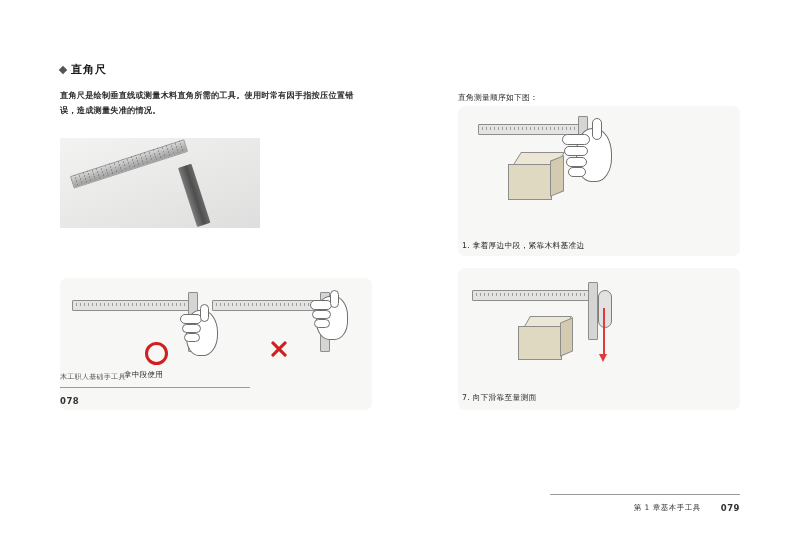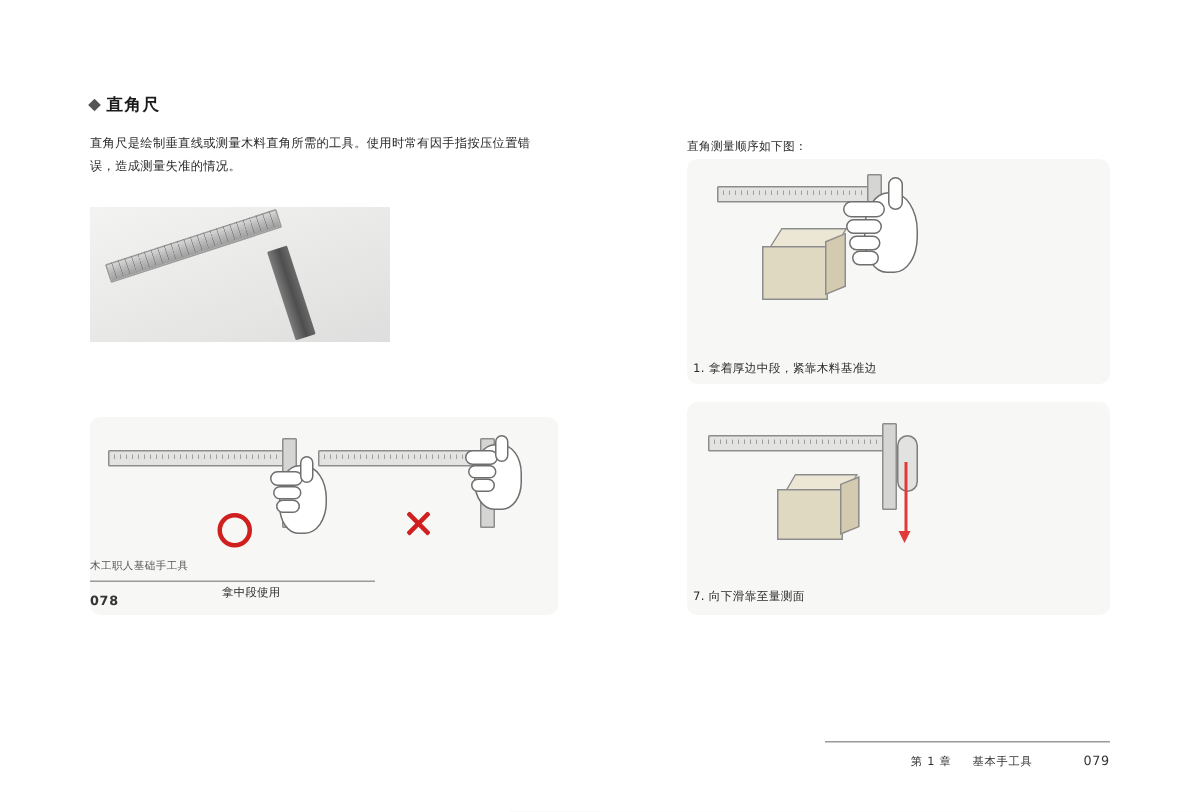--- a/index.html
+++ b/index.html
@@ -21,21 +21,21 @@
     position:absolute;left:60px;top:62px;
     font-size:11px;font-weight:bold;color:#1a1a1a;letter-spacing:1px;
     display:flex;align-items:center;gap:5px;
   }
   .diamond{
     display:inline-block;width:6px;height:6px;background:#555;
     transform:rotate(45deg);position:relative;top:0px;
   }
   .intro{
     position:absolute;left:60px;top:88px;width:300px;
-    font-size:8.2px;line-height:1.85;color:#2b2b2b;letter-spacing:0.2px;
+    font-size:8.2px;line-height:1.85;color:#2b2b2b;letter-spacing:0.2px;font-weight:bold;
   }
 
   
   .photo-card{
     position:absolute;left:60px;top:138px;width:200px;height:90px;
     background:#efefed;overflow:hidden;
   }
   .photo-inner{position:absolute;inset:0;background:linear-gradient(160deg,#f3f3f1 0%,#e8e8e6 55%,#dedede 100%);}
   .ruler-arm{
     position:absolute;background:linear-gradient(180deg,#d7d7d7,#b9b9b9 45%,#9d9d9d);
@@ -151,23 +151,23 @@
     position:absolute;left:60px;bottom:52px;font-size:7px;color:#555;letter-spacing:.3px;font-family:Liberation Mono, monospace;
   }
   .folio-left{
     position:absolute;left:60px;bottom:28px;font-size:8.5px;color:#333;font-weight:bold;letter-spacing:.5px;
   }
   .footer-right-rule{
     position:absolute;right:60px;bottom:46px;width:190px;height:1px;background:#9a9a9a;
   }
   .footer-right-text{
     position:absolute;right:60px;bottom:28px;font-size:7.5px;color:#333;letter-spacing:.5px;
-    display:flex;gap:14px;align-items:center;margin-left:48px;
-  }
-  .folio-right{font-weight:normal;font-size:8.5px;padding-left:20px;}
+    display:flex;align-items:center;margin-left:48px;
+  }
+  .folio-right{font-weight:bold;font-size:8.5px;padding-left:20px;}
 </style>
 </head>
 <body>
 
 <div class="spread">
 
   <div class="page-left">
 
     <div class="heading">
       <span class="diamond"></span>
@@ -190,21 +190,21 @@
       <div class="ill-ruler" style="left:12px;top:22px;width:118px;"></div>
       <div class="ill-stock" style="left:128px;top:14px;height:58px;"></div>
 
       <div class="hand" style="left:126px;top:32px;width:30px;height:44px;border-radius:42% 48% 46% 40%;"></div>
       <div class="finger" style="left:120px;top:36px;width:20px;height:8px;"></div>
       <div class="finger" style="left:122px;top:46px;width:17px;height:7px;"></div>
       <div class="finger" style="left:124px;top:55px;width:14px;height:7px;"></div>
       <div class="finger" style="left:140px;top:26px;width:7px;height:16px;border-radius:8px;"></div>
 
       <div class="mark-circle" style="left:85px;top:64px;"></div>
-      <div class="il-label" style="left:88px;top:90px;width:90px;margin-top:20px;">拿中段使用</div>
+      <div class="il-label" style="left:64px;top:90px;width:90px;">拿中段使用</div>
 
       <div class="ill-ruler" style="left:152px;top:22px;width:110px;"></div>
       <div class="ill-stock" style="left:260px;top:14px;height:58px;"></div>
 
       <div class="hand" style="left:256px;top:18px;width:30px;height:42px;border-radius:44% 44% 42% 42%;"></div>
       <div class="finger" style="left:250px;top:22px;width:20px;height:8px;"></div>
       <div class="finger" style="left:252px;top:32px;width:17px;height:7px;"></div>
       <div class="finger" style="left:254px;top:41px;width:14px;height:7px;"></div>
       <div class="finger" style="left:270px;top:12px;width:7px;height:16px;border-radius:8px;"></div>
 

